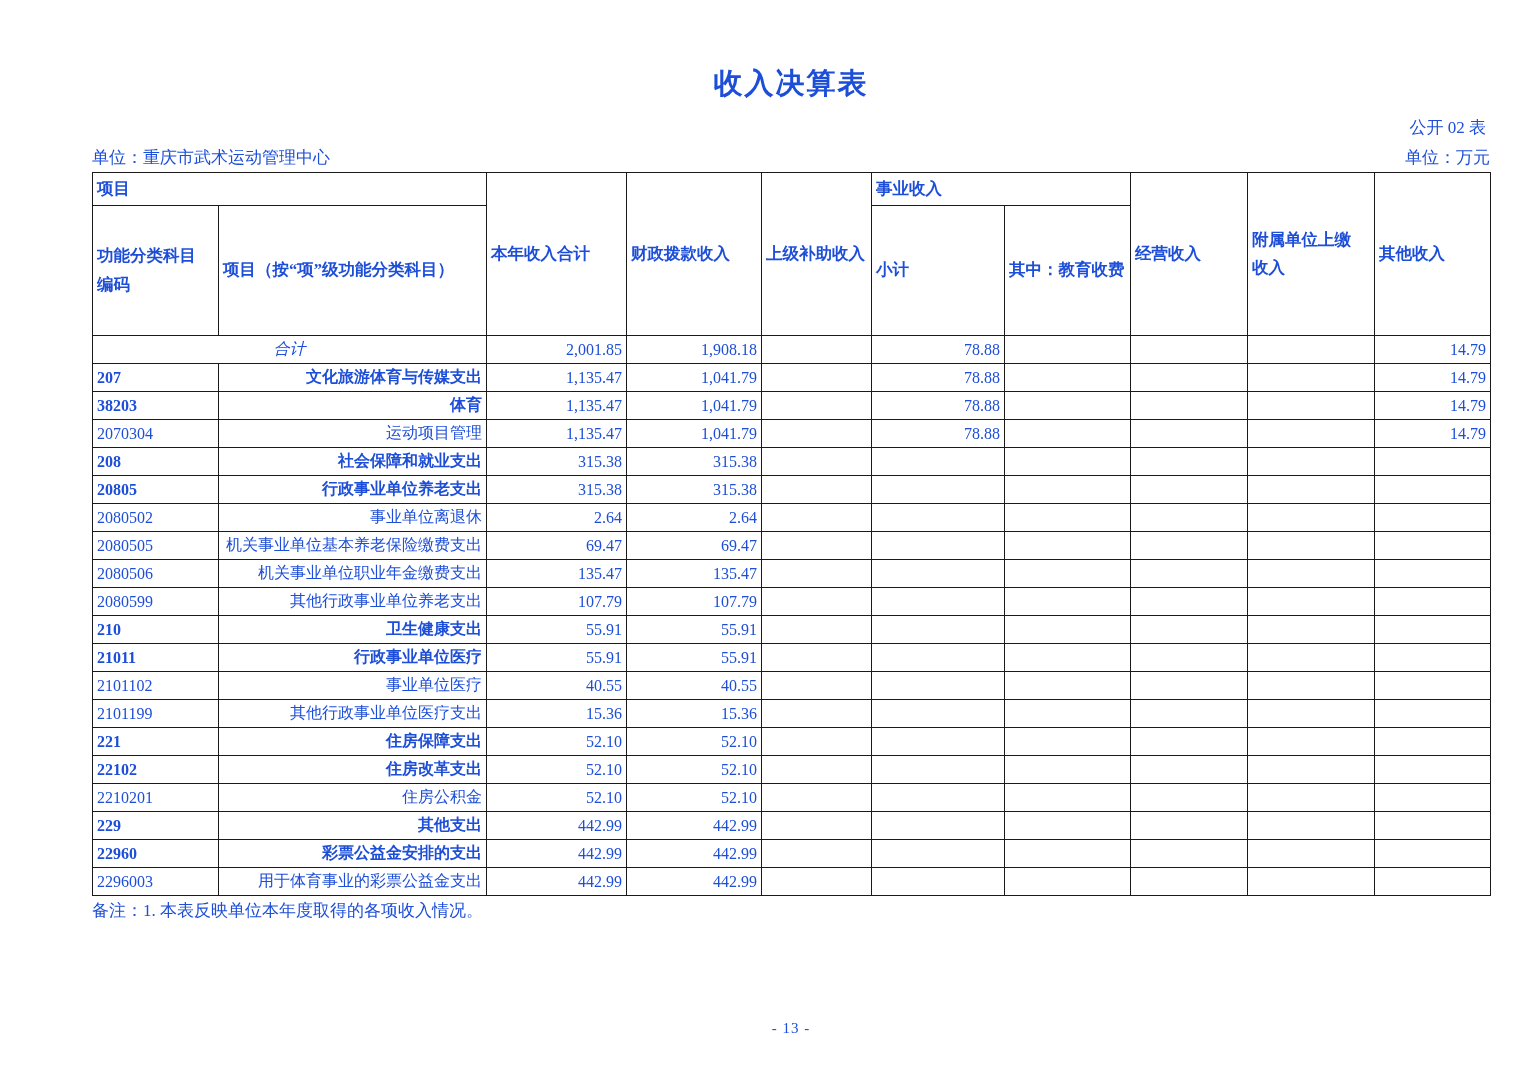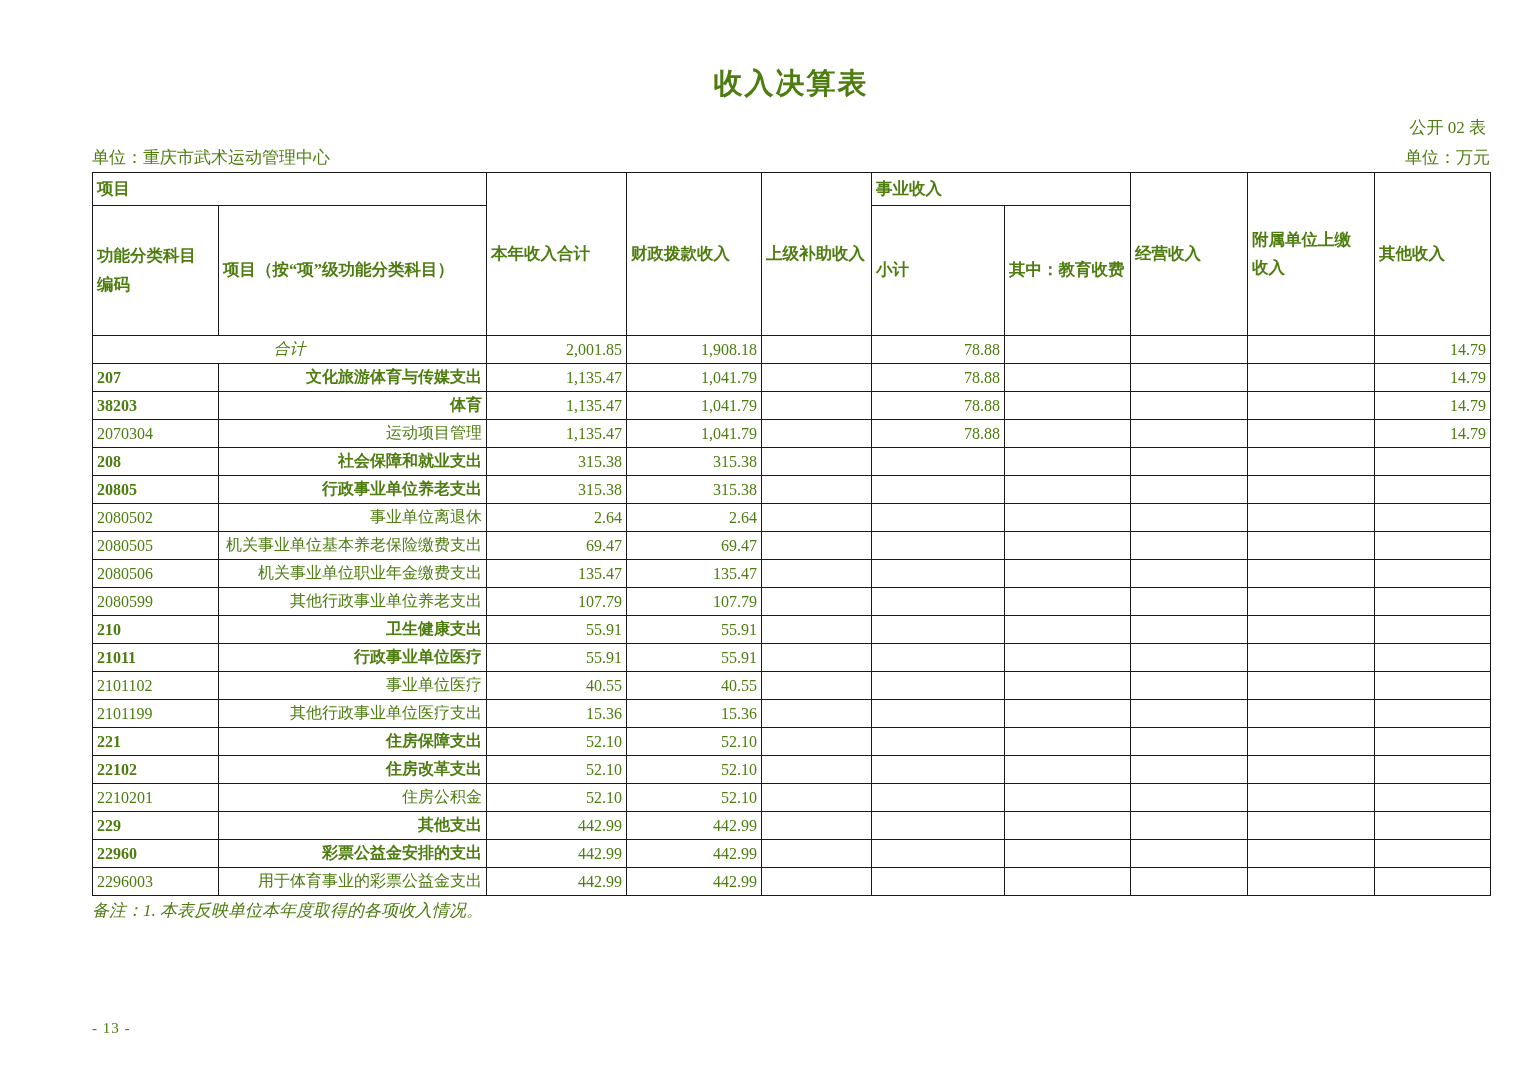--- a/index.html
+++ b/index.html
@@ -1,21 +1,21 @@
 <!DOCTYPE html>
 <html><head>
 <meta charset="utf-8">
 <style>
   html,body{margin:0;padding:0;background:#ffffff;}
   .page{
     position:relative;
     width:1515px;height:1069px;
     background:#ffffff;
     font-family:"Liberation Serif","DejaVu Serif",serif;
-    color:#4d7c0f;
+    color:#1d4ed8;
     overflow:hidden;
   }
   .sheet{position:absolute;left:92px;top:64px;width:1398px;}
   .title{
     position:absolute;top:0;left:0;right:0;
     text-align:center;
     font-size:29px;font-weight:bold;letter-spacing:2px;
     margin:0;
   }
   .code-line{
@@ -48,26 +48,26 @@
   tr.hr1{height:33px;}
   tr.hr2{height:130px;}
   tbody tr{height:28px;}
   td.code{text-align:left;}
   td.name{text-align:right;}
   td.num{text-align:right;}
   td.center{text-align:center;font-style:italic;}
   tr.bold td.code, tr.bold td.name{font-weight:bold;}
   .notes{
     position:absolute;top:836px;left:0;
-    font-size:17px;line-height:1.35;font-style:italic;
+    font-size:17px;line-height:1.35;
   }
   .note2{margin-top:9px;padding-left:56px;}
   .pageno{
     position:absolute;top:956px;left:0;right:0;
-    font-size:15px;letter-spacing:1px;
+    text-align:center;font-size:15px;letter-spacing:1px;
   }
 </style>
 </head>
 <body>
 
 <div class="page">
   <div class="sheet">
 
     <h1 class="title">收入决算表</h1>
 

